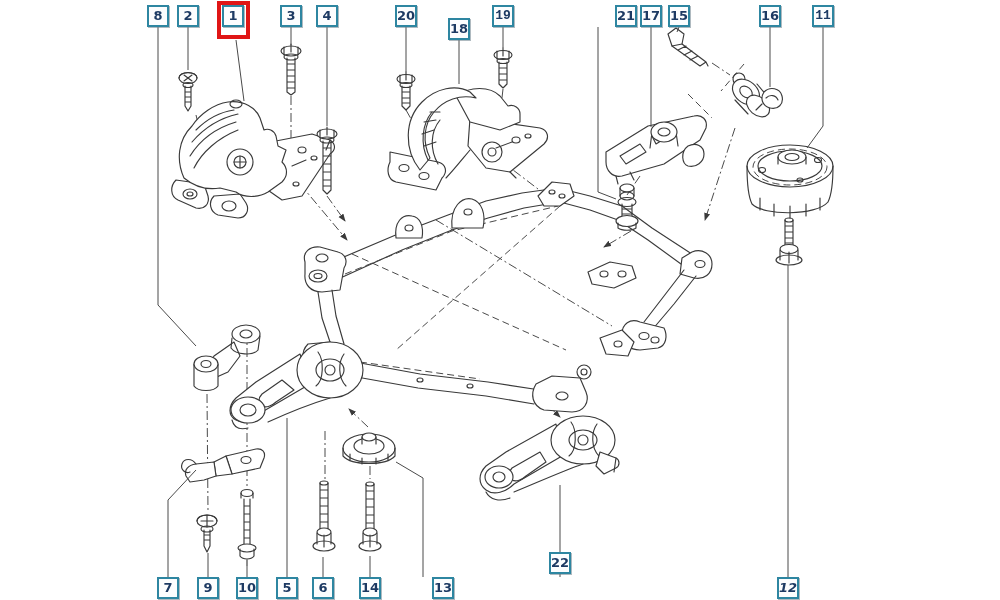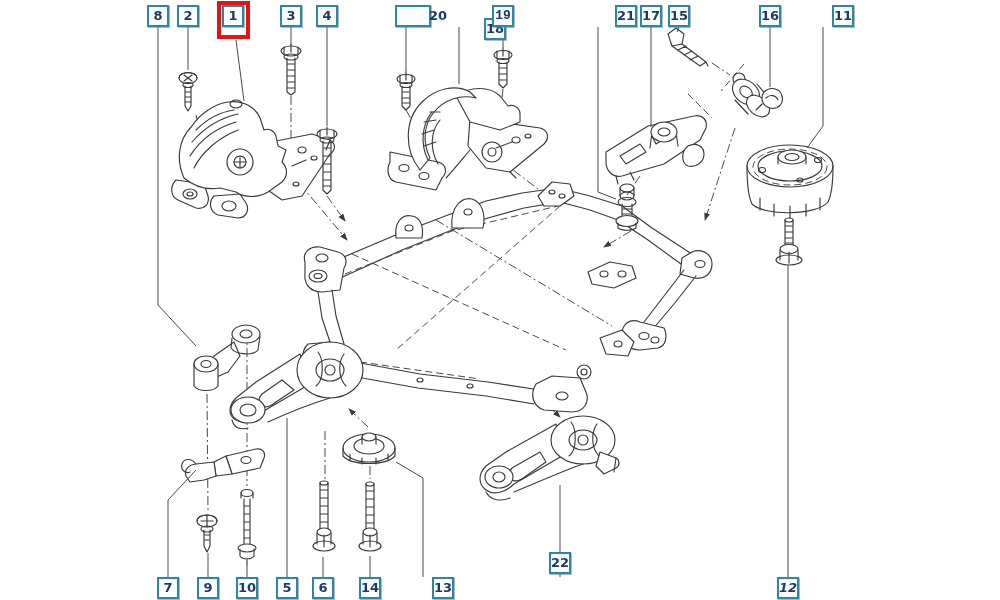--- a/index.html
+++ b/index.html
@@ -348,28 +348,28 @@
   </g>
 </svg>
 
 <div class="highlight" style="left:217px;top:1px;width:33px;height:38px;"></div>
 
 <div class="callout" style="left:147px;top:5px;">8</div>
 <div class="callout" style="left:177px;top:5px;">2</div>
 <div class="callout" style="left:222px;top:5px;">1</div>
 <div class="callout" style="left:280px;top:5px;">3</div>
 <div class="callout" style="left:316px;top:5px;">4</div>
-<div class="callout" style="left:395px;top:5px;padding-left:32px;">20</div>
-<div class="callout" style="left:448px;top:18px;margin-left:36px;">18</div>
+<div class="callout" style="left:395px;top:5px;">20</div>
+<div class="callout" style="left:448px;top:18px;">18</div>
 <div class="callout" style="left:492px;top:5px;font-family:Liberation Mono, monospace;">19</div>
 <div class="callout" style="left:571px;top:5px;margin-left:44px;">21</div>
 <div class="callout" style="left:640px;top:5px;">17</div>
 <div class="callout" style="left:668px;top:5px;">15</div>
 <div class="callout" style="left:759px;top:5px;">16</div>
-<div class="callout" style="left:832px;top:5px;">11</div>
+<div class="callout" style="left:812px;top:5px;font-family:Liberation Mono, monospace;">11</div>
 
 <div class="callout" style="left:157px;top:577px;">7</div>
 <div class="callout" style="left:197px;top:577px;">9</div>
 <div class="callout" style="left:236px;top:577px;">10</div>
 <div class="callout" style="left:276px;top:577px;">5</div>
 <div class="callout" style="left:312px;top:577px;">6</div>
 <div class="callout" style="left:359px;top:577px;">14</div>
 <div class="callout" style="left:432px;top:577px;">13</div>
 <div class="callout" style="left:549px;top:552px;">22</div>
 <div class="callout" style="left:777px;top:577px;font-style:italic;">12</div>

